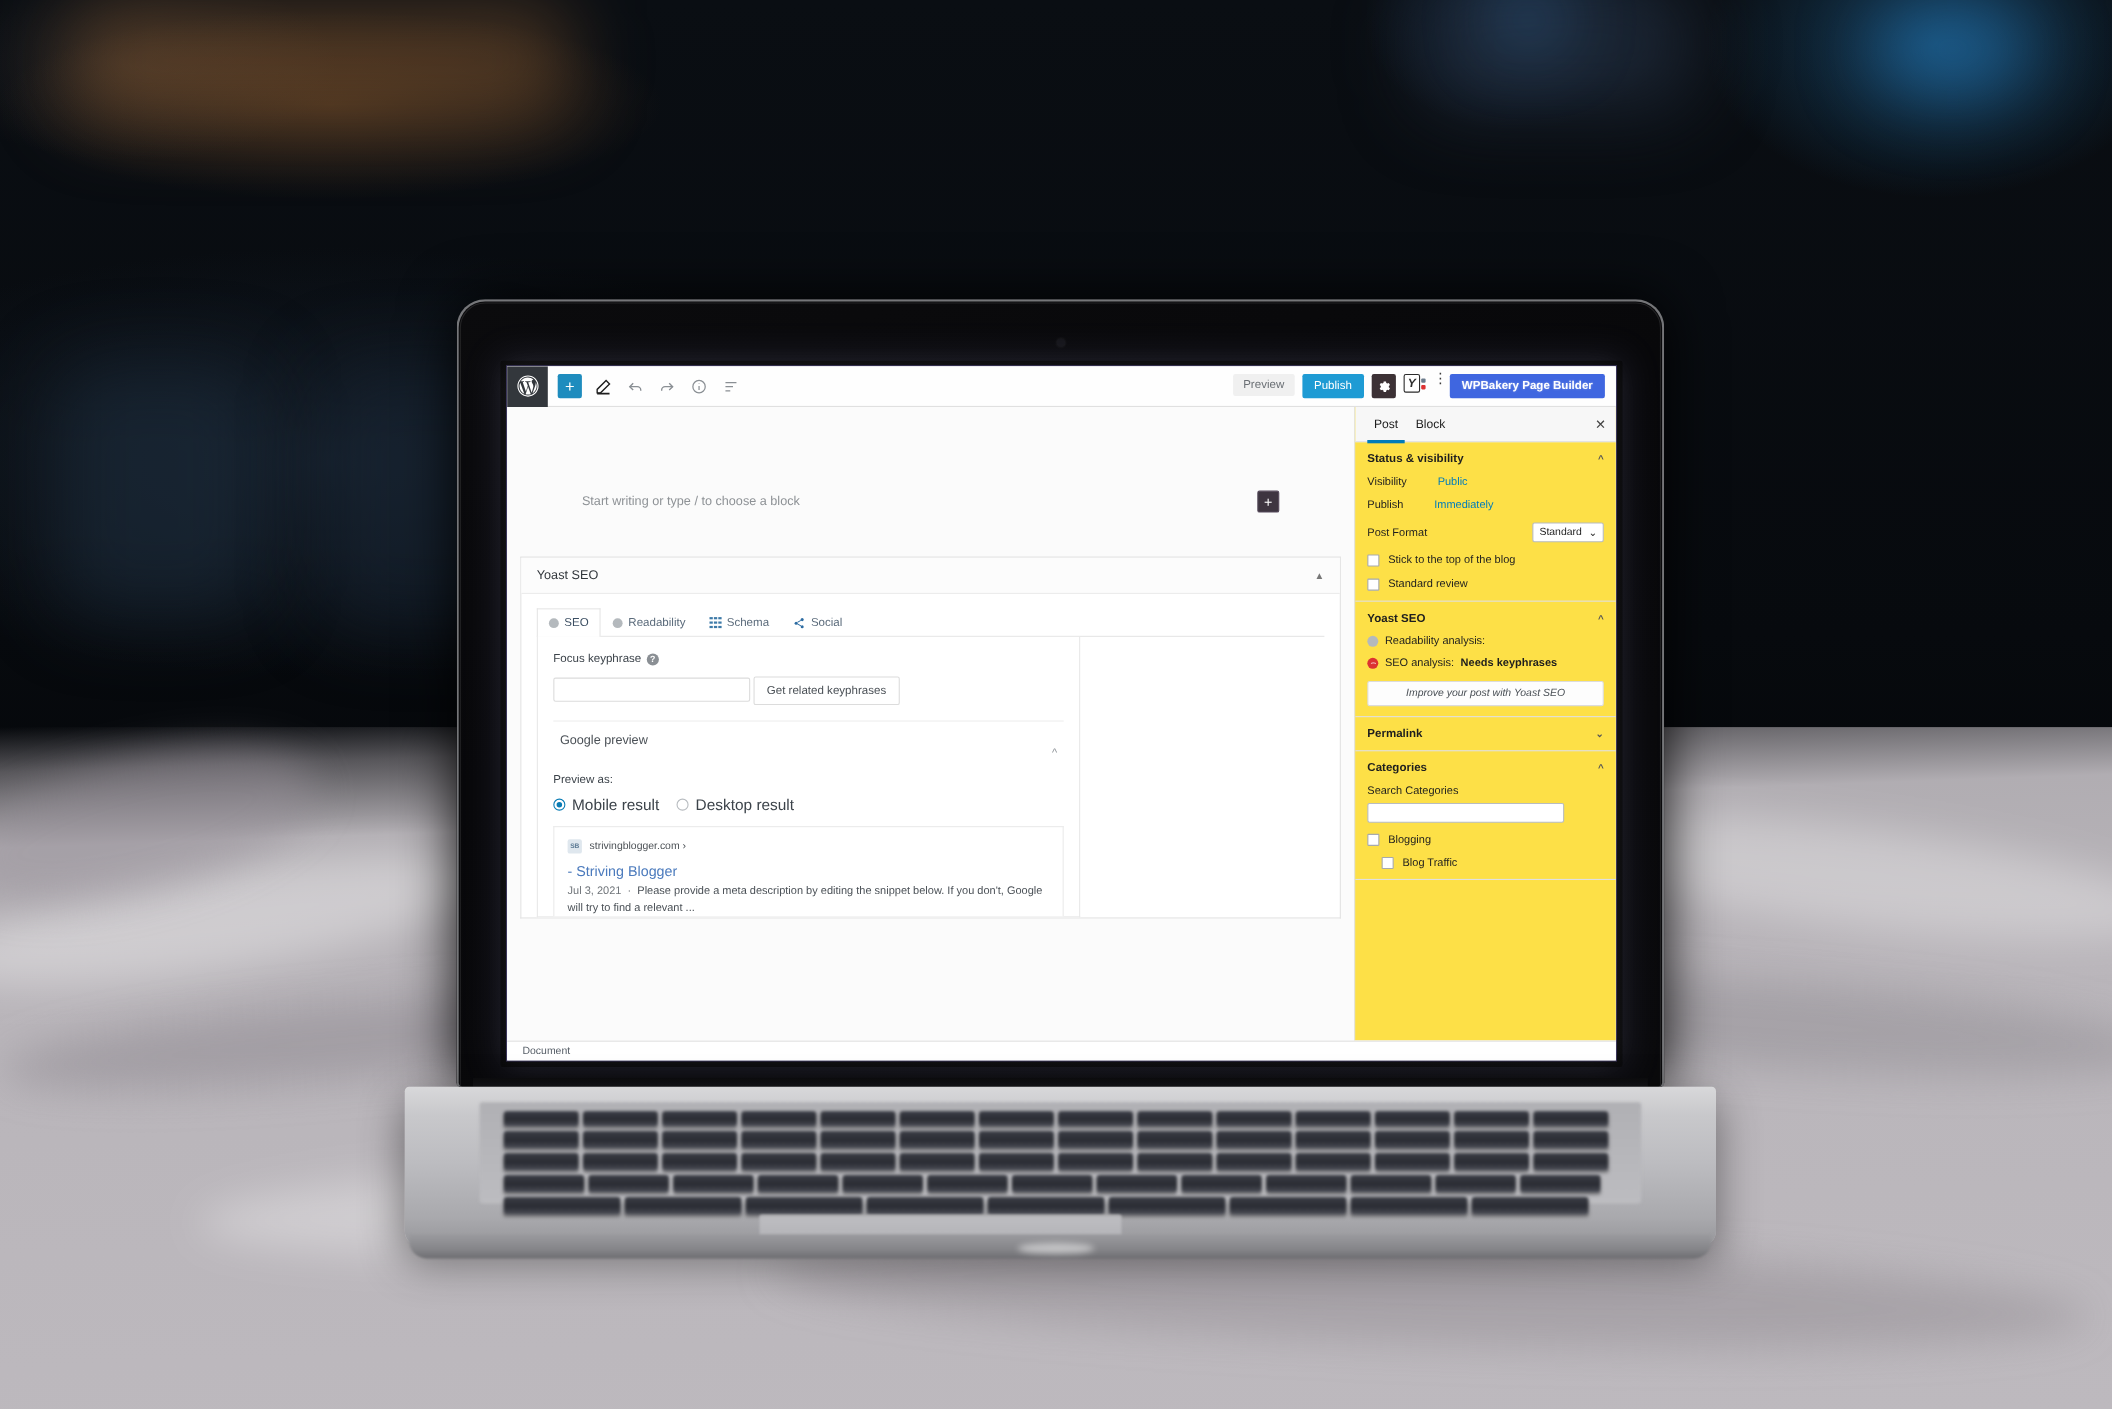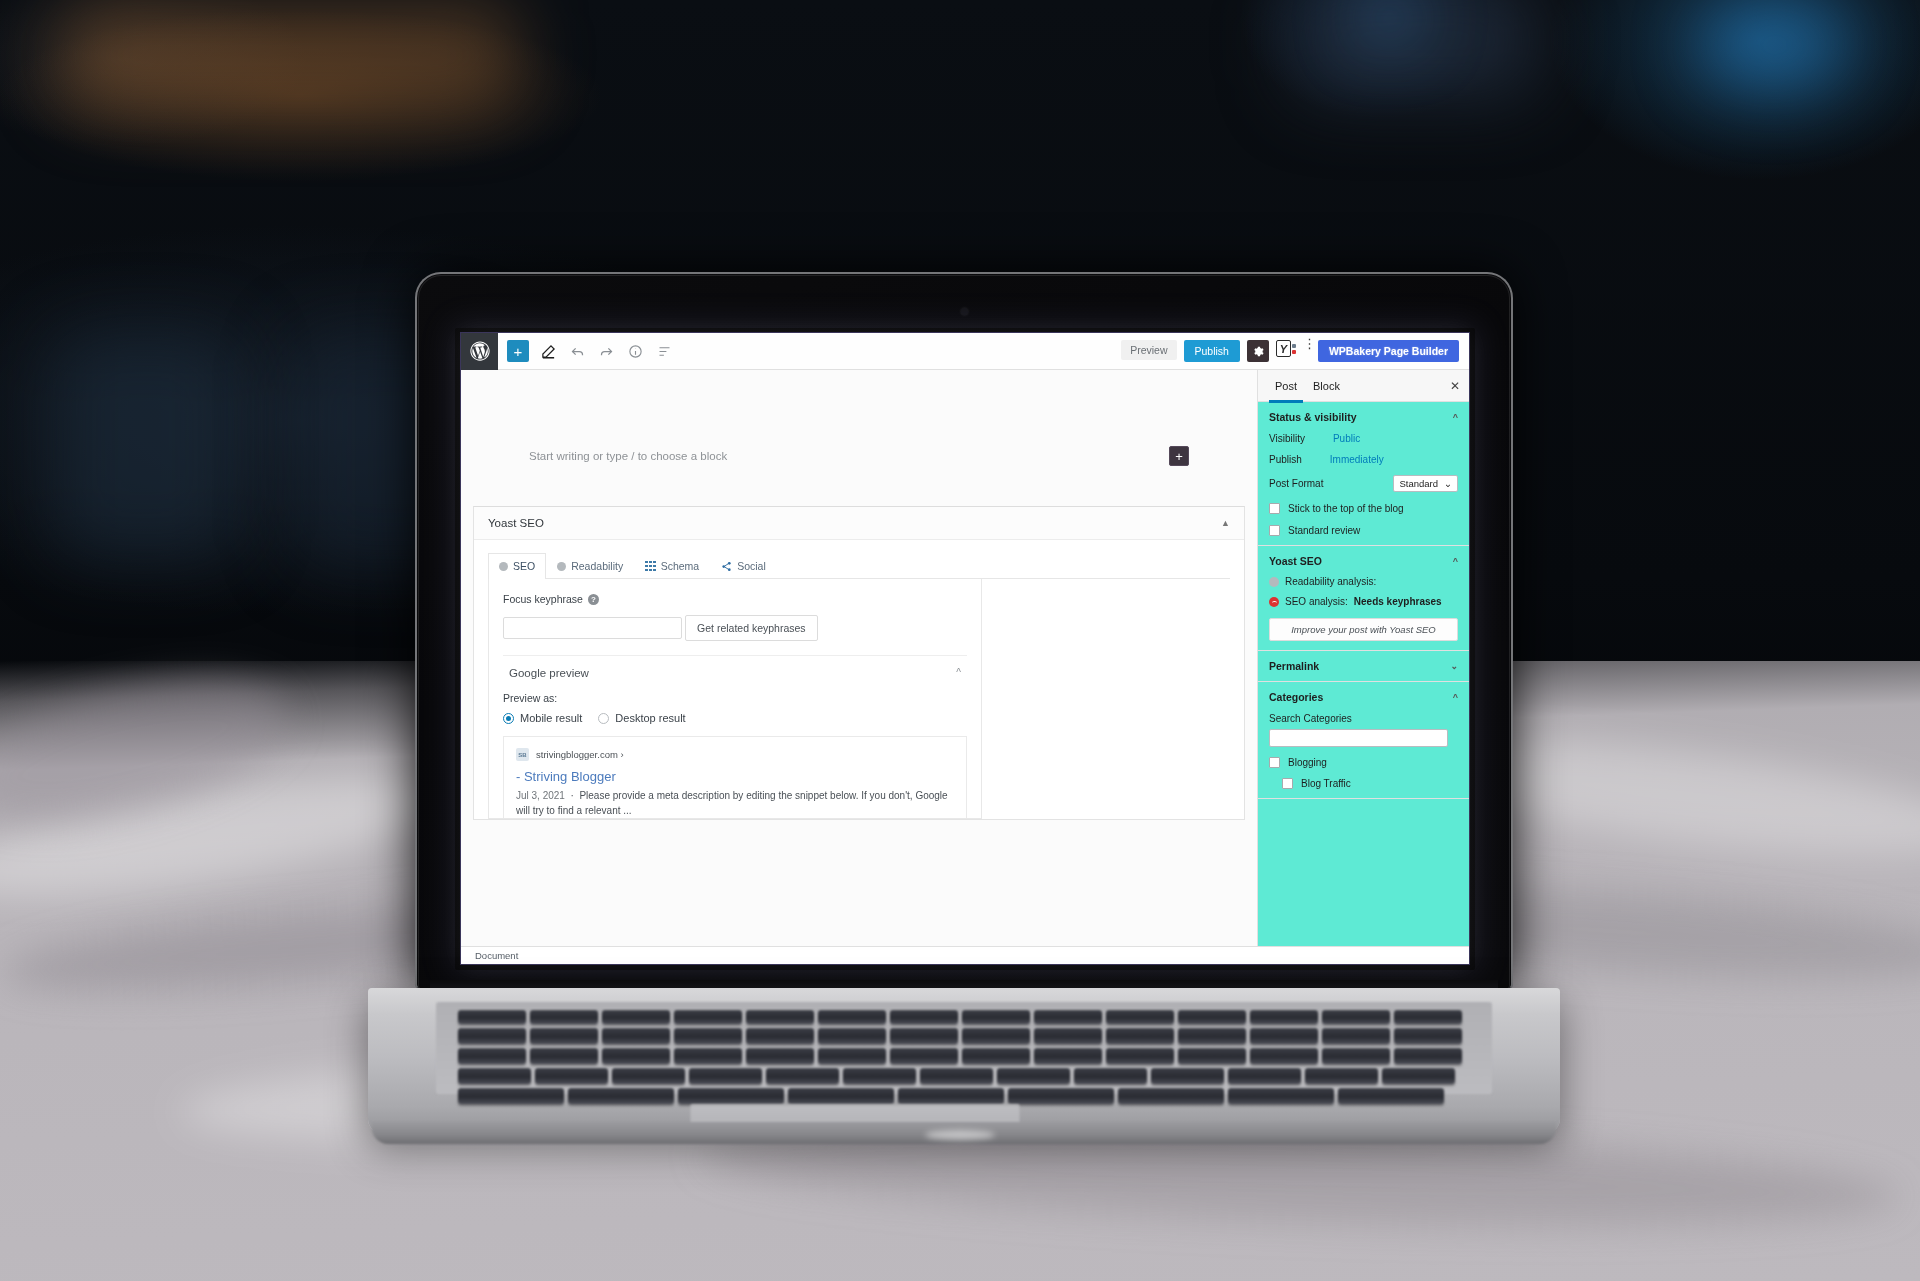--- a/index.html
+++ b/index.html
@@ -240,26 +240,26 @@
     margin-top: 7px; height: 22px; border: 1px solid #dcdcdc; background: #fff; border-radius: 2px;
   }
   .btn-related {
     margin-top: 10px; display: inline-block;
     border: 1px solid #dcdcdc; background: #fff; border-radius: 2px;
     padding: 6px 11px; font-size: 10.5px; color: #4a5056;
   }
   .gp-sep { margin-top: 14px; border-top: 1px solid #eee; }
   .gp-head {
     display: flex; align-items: flex-start; padding: 11px 0 11px 6px;
-    font-size: 11.5px; color: #4a5056;
+    font-size: 11.5px; color: #4a5056; flex-direction: column;
   }
   .gp-head .caret { margin-left: auto; color: #8a8f94; font-size: 10px; padding-right: 6px; }
   .preview-as { font-size: 10.5px; color: #3c434a; margin-top: 2px; }
   .radio-row { display: flex; align-items: center; gap: 16px; margin-top: 8px; }
-  .radio-item { display: flex; align-items: flex-end; gap: 6px; font-size: 11px; color: #3c434a; }
+  .radio-item { display: flex; align-items: center; gap: 6px; font-size: 14px; color: #3c434a; }
   .radio {
     width: 11px; height: 11px; border-radius: 50%; border: 1px solid #b8bcc0; background: #fff;
     display: flex; align-items: center; justify-content: center; flex: none;
   }
   .radio.on { border-color: #0a7cb5; }
   .radio.on::after { content:''; width: 5px; height: 5px; border-radius: 50%; background: #0a7cb5; }
   .snippet {
     margin-top: 12px; border: 1px solid #eaeaea; border-bottom: none;
     padding: 11px 12px 0 12px; background: #fff;
   }
@@ -269,21 +269,21 @@
     font-size: 6px; color: #5d7b95; display: flex; align-items: center; justify-content: center;
     font-weight: bold; flex: none;
   }
   .snip-domain { font-size: 9.5px; color: #4c5156; }
   .snip-title { font-size: 13px; color: #4c7bbd; margin-top: 8px; }
   .snip-desc { font-size: 10px; color: #4a5056; line-height: 1.45; margin-top: 5px; }
   .snip-date { color: #70757a; }
 
   
   .wp-side {
-    width: 212px; background: #5eead4; border-left: 1px solid #e0e0e0;
+    width: 238px; background: #fde047; border-left: 1px solid #e0e0e0;
     overflow: hidden; flex: none;
   }
   .side-tabs {
     display: flex; align-items: center; height: 32px;
     border-bottom: 1px solid #e0e0e0; background: #f7f7f7; padding: 0 9px;
   }
   .side-tab { font-size: 11px; color: #1e1e1e; padding: 0 8px; line-height: 32px; position: relative; }
   .side-tab.active::after {
     content: ''; position: absolute; left: 2px; right: 2px; bottom: -1px; height: 2.5px; background: #007cba;
   }

